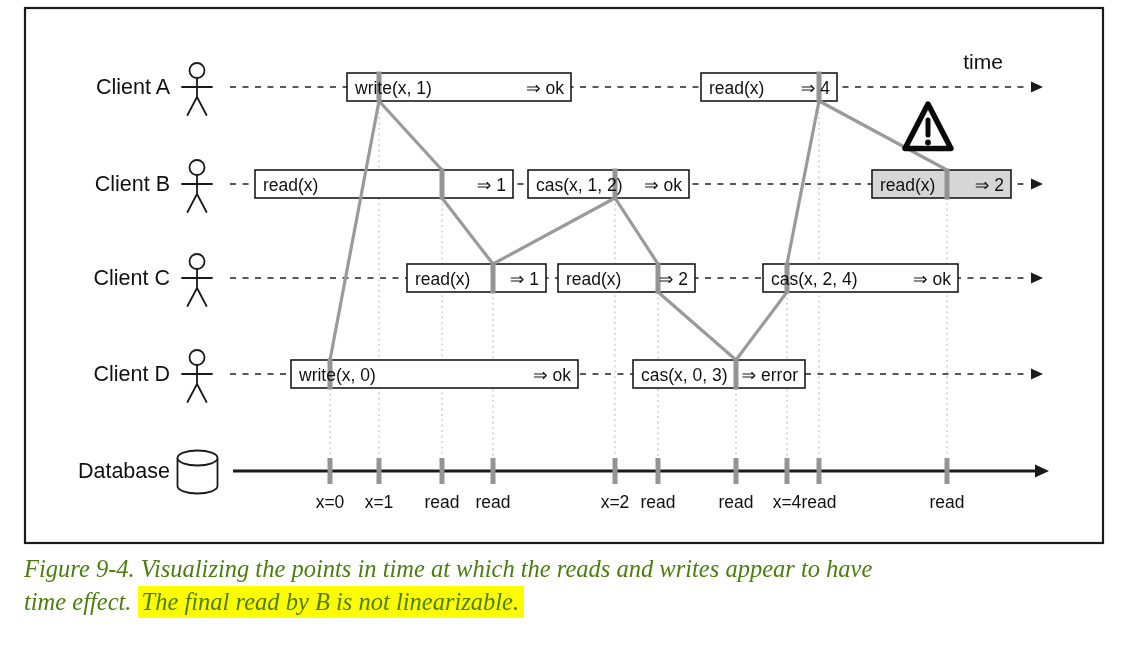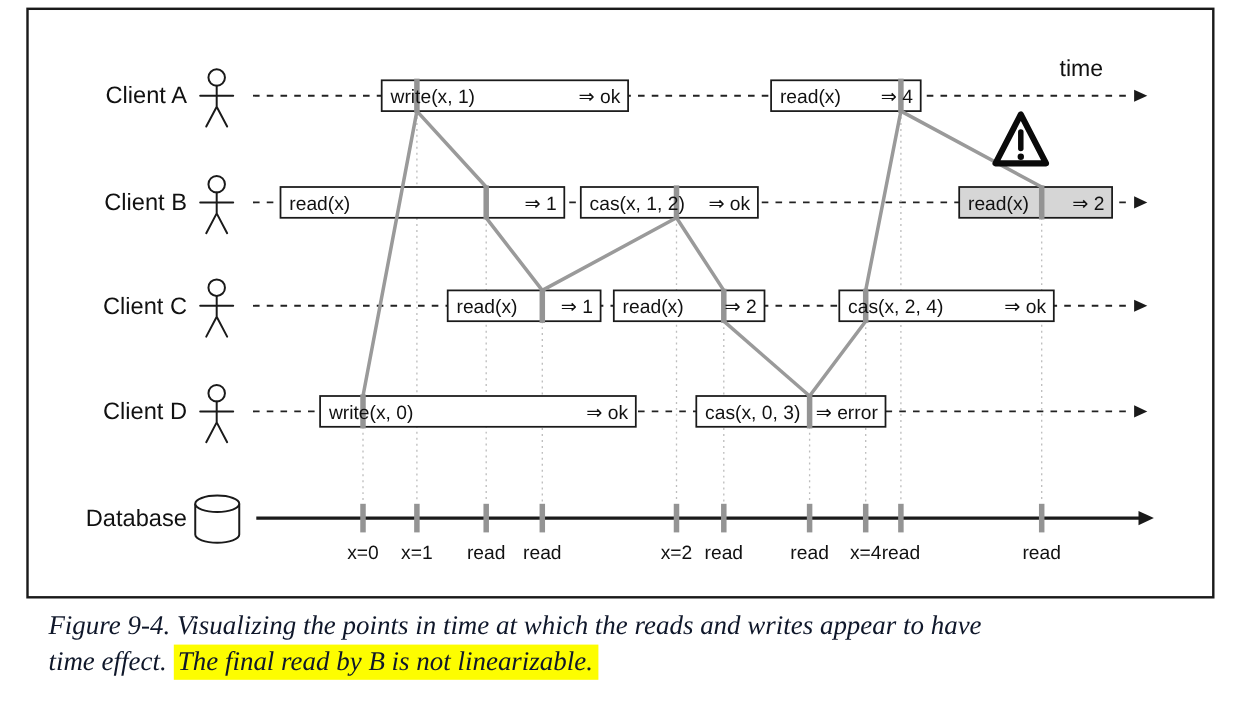--- a/index.html
+++ b/index.html
@@ -1,21 +1,21 @@
 <!DOCTYPE html>
 <html><head>
 <meta charset="utf-8">
 <style>
   html,body{margin:0;padding:0;background:#ffffff;}
   #canvas{position:relative;width:1128px;height:650px;background:#ffffff;overflow:hidden;
           font-family:"Liberation Sans",sans-serif;}
   #diagram-svg{position:absolute;left:0;top:0;}
-  #caption{position:absolute;left:44px;top:552px;width:1080px;
+  #caption{position:absolute;left:24px;top:552px;width:1080px;
            font-family:"Liberation Serif","DejaVu Serif",serif;font-style:italic;
-           font-size:24.5px;line-height:33px;color:#0f172a;letter-spacing:0px;}
+           font-size:24.5px;line-height:33px;color:#4d7c0f;letter-spacing:0px;}
   #caption .hl{padding:2px 5px 3px 4px;font-style:italic;}
 </style>
 </head>
 <body>
 
 <div id="canvas">
   <svg id="diagram-svg" width="1128" height="550" viewBox="0 0 1128 550">
       <rect x="25" y="8" width="1078" height="535" fill="none" stroke="#1a1a1a" stroke-width="2.2"></rect>
       <text x="170" y="94" font-size="21.5" fill="#111111" font-family="&quot;Liberation Sans&quot;,sans-serif" text-anchor="end" font-weight="normal">Client A</text>
       <circle cx="197" cy="70.5" r="7.5" fill="#fff" stroke="#1a1a1a" stroke-width="1.8"></circle>

